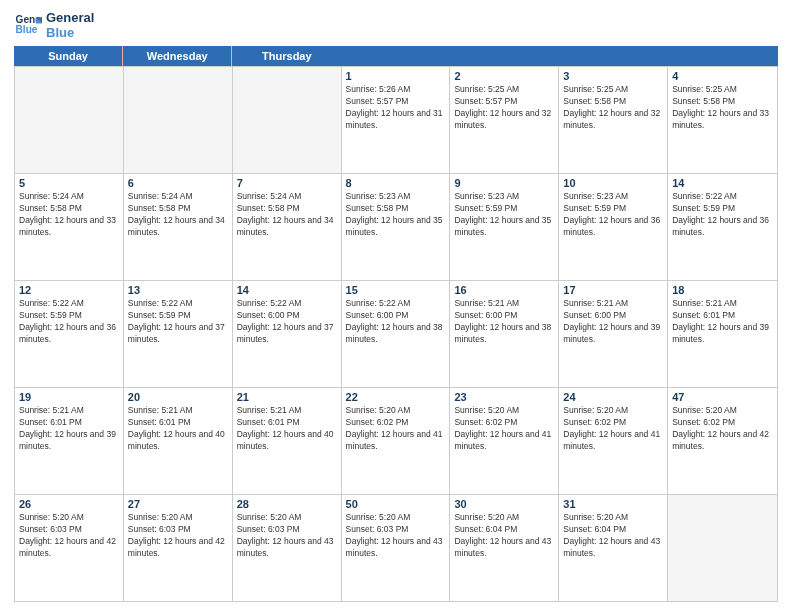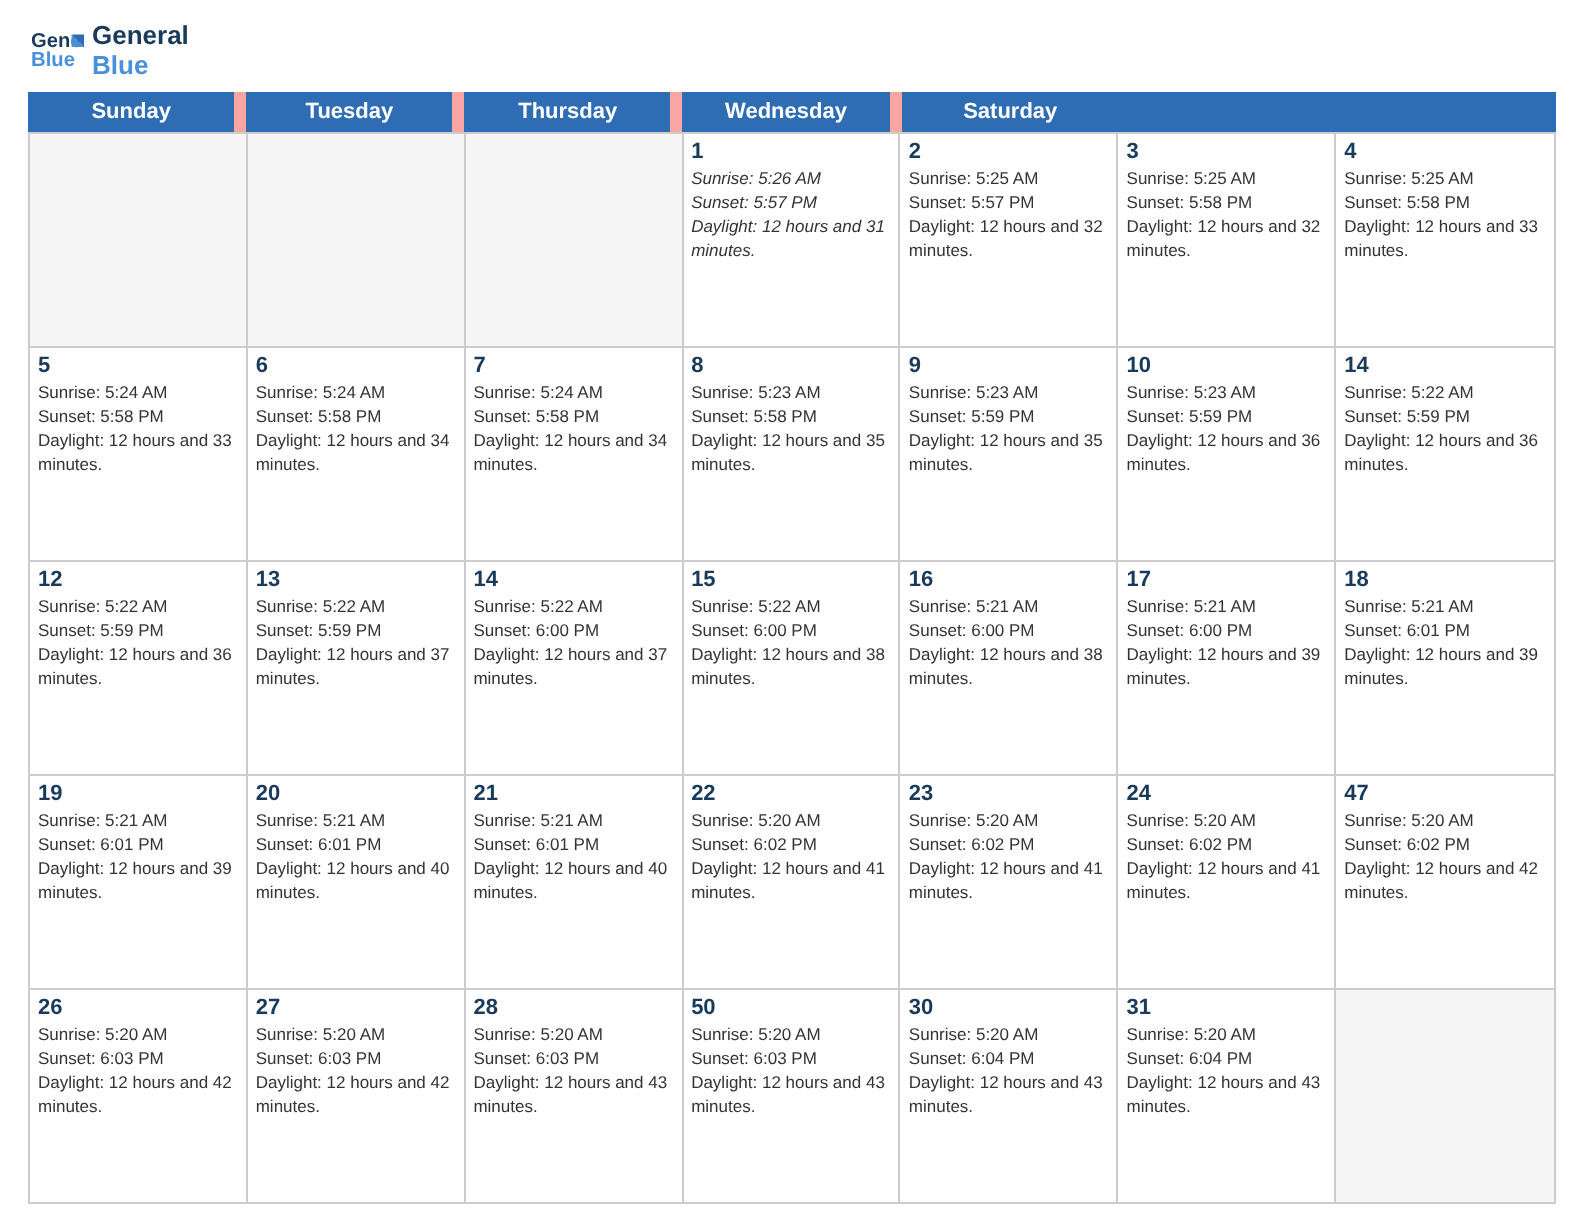--- a/index.html
+++ b/index.html
@@ -53,21 +53,21 @@
       display: grid;
       grid-template-columns: repeat(7, 1fr);
       background: #2e6db4;
     }
     .cal-header-cell {
       color: #fff;
       font-size: 11px;
       font-weight: bold;
       text-align: center;
       padding: 4px 2px;
-      border-right: 6px solid #fca5a5;
+      border-right: 1px solid #fca5a5;
     }
     .cal-header-cell:last-child { border-right: none; }
     .cal-body {
       flex: 1;
       display: flex;
       flex-direction: column;
     }
     .cal-row {
       display: grid;
       grid-template-columns: repeat(7, 1fr);
@@ -117,33 +117,31 @@
     </div>
     <div class="title-block">
       <div class="main-title"></div>
       <div class="subtitle"></div>
     </div>
   </div>
 
   <div class="calendar">
     <div class="cal-header">
     <div class="cal-header-cell">Sunday</div>
-        <div class="cal-header-cell">Tuesday</div>
+        <div class="cal-header-cell">Wednesday</div>
         <div class="cal-header-cell">Thursday</div>
-        <div class="cal-header-cell">Wednesday</div>
-        <div class="cal-header-cell">Saturday</div>
       </div>
     <div class="cal-body" style="border-width: 1px; border-style: solid; border-color: rgb(204, 204, 204);">
     <div class="cal-row">
           <div class="cal-cell empty"></div>
           <div class="cal-cell empty"></div>
           <div class="cal-cell empty"></div>
           <div class="cal-cell">
             <div class="day-num">1</div>
-            <div class="day-info" style="white-space: pre-line; font-style: italic;">Sunrise: 5:26 AM
+            <div class="day-info" style="white-space: pre-line;">Sunrise: 5:26 AM
 Sunset: 5:57 PM
 Daylight: 12 hours and 31 minutes.</div>
           </div>
           <div class="cal-cell">
             <div class="day-num">2</div>
             <div class="day-info" style="white-space: pre-line;">Sunrise: 5:25 AM
 Sunset: 5:57 PM
 Daylight: 12 hours and 32 minutes.</div>
           </div>
           <div class="cal-cell">

